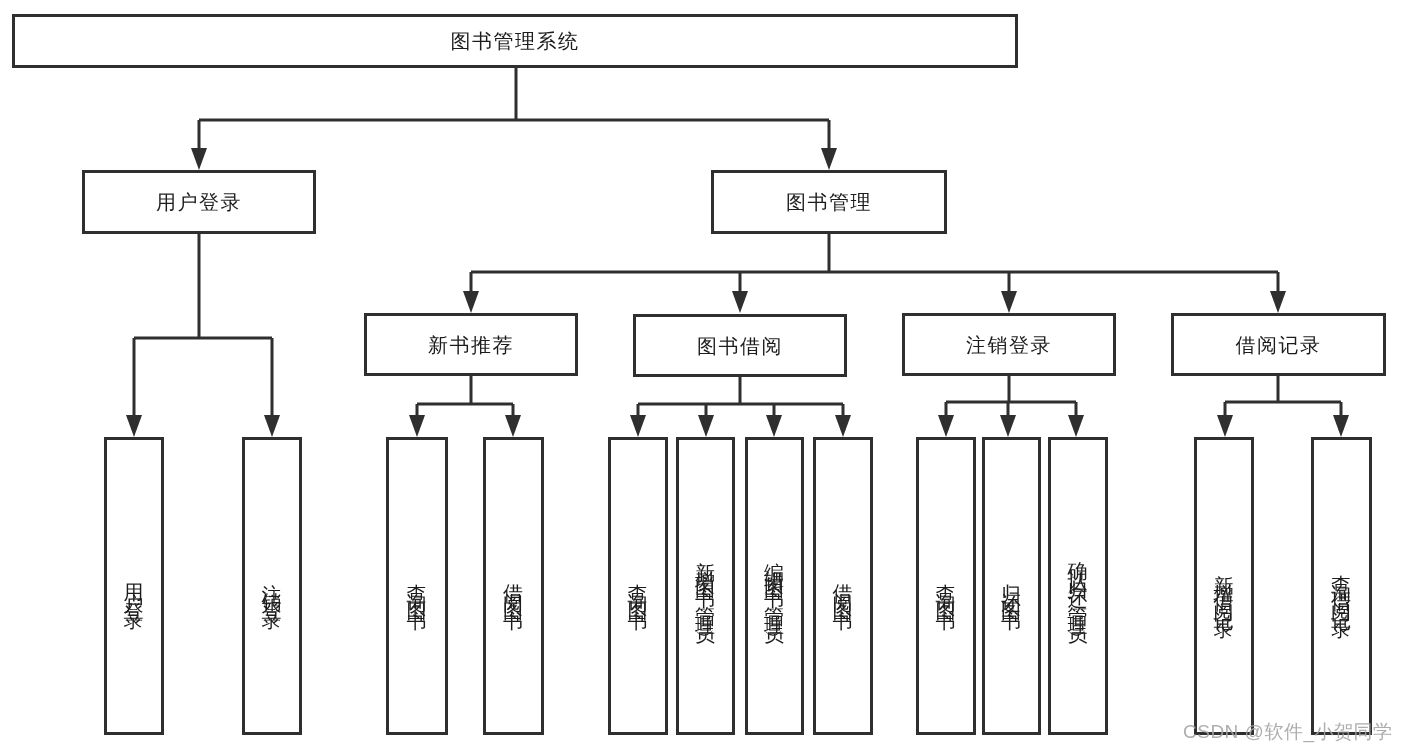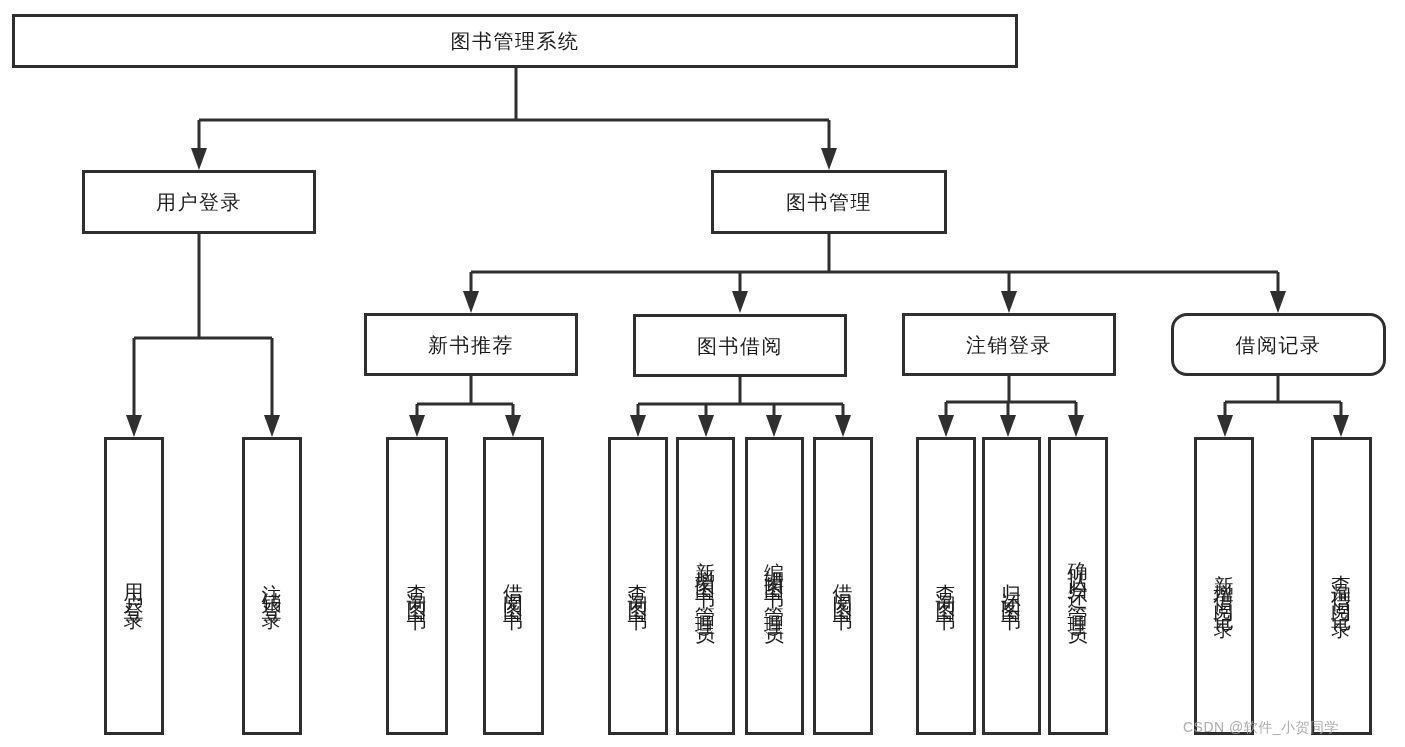--- a/index.html
+++ b/index.html
@@ -41,21 +41,21 @@
   .box.v .vtext {
     writing-mode: vertical-rl;
     text-orientation: mixed;
     letter-spacing: 9px;
     line-height: 1;
   }
   .watermark {
     position: absolute;
     left: 1183px;
     top: 719px;
-    font-size: 14px;
+    font-size: 19px;
     color: rgba(164, 164, 164, 0.9);
     white-space: nowrap;
     z-index: 3;
     letter-spacing: 0.5px;
   }
 </style>
 </head>
 <body>
 
 <div class="stage">
@@ -101,21 +101,21 @@
   </svg>
 
   <div class="box h" style="left:12px; top:14px; width:1006px; height:54px;">图书管理系统</div>
 
   <div class="box h" style="left:82px; top:170px; width:234px; height:64px;">用户登录</div>
   <div class="box h" style="left:711px; top:170px; width:236px; height:64px;">图书管理</div>
 
   <div class="box h" style="left:364px; top:313px; width:214px; height:63px;">新书推荐</div>
   <div class="box h" style="left:633px; top:314px; width:214px; height:63px;">图书借阅</div>
   <div class="box h" style="left:902px; top:313px; width:214px; height:63px;">注销登录</div>
-  <div class="box h" style="left:1171px; top:313px; width:215px; height:63px;border-radius:16px;">借阅记录</div>
+  <div class="box h" style="left:1171px; top:313px; width:215px; height:63px;">借阅记录</div>
 
   <div class="box v" style="left:104px; top:437px; width:60px; height:298px;">
     <span class="vtext">用户登录</span>
   </div>
   <div class="box v" style="left:242px; top:437px; width:60px; height:298px;">
     <span class="vtext">注销登录</span>
   </div>
 
   <div class="box v" style="left:386px; top:437px; width:62px; height:298px;">
     <span class="vtext">查询图书</span>

